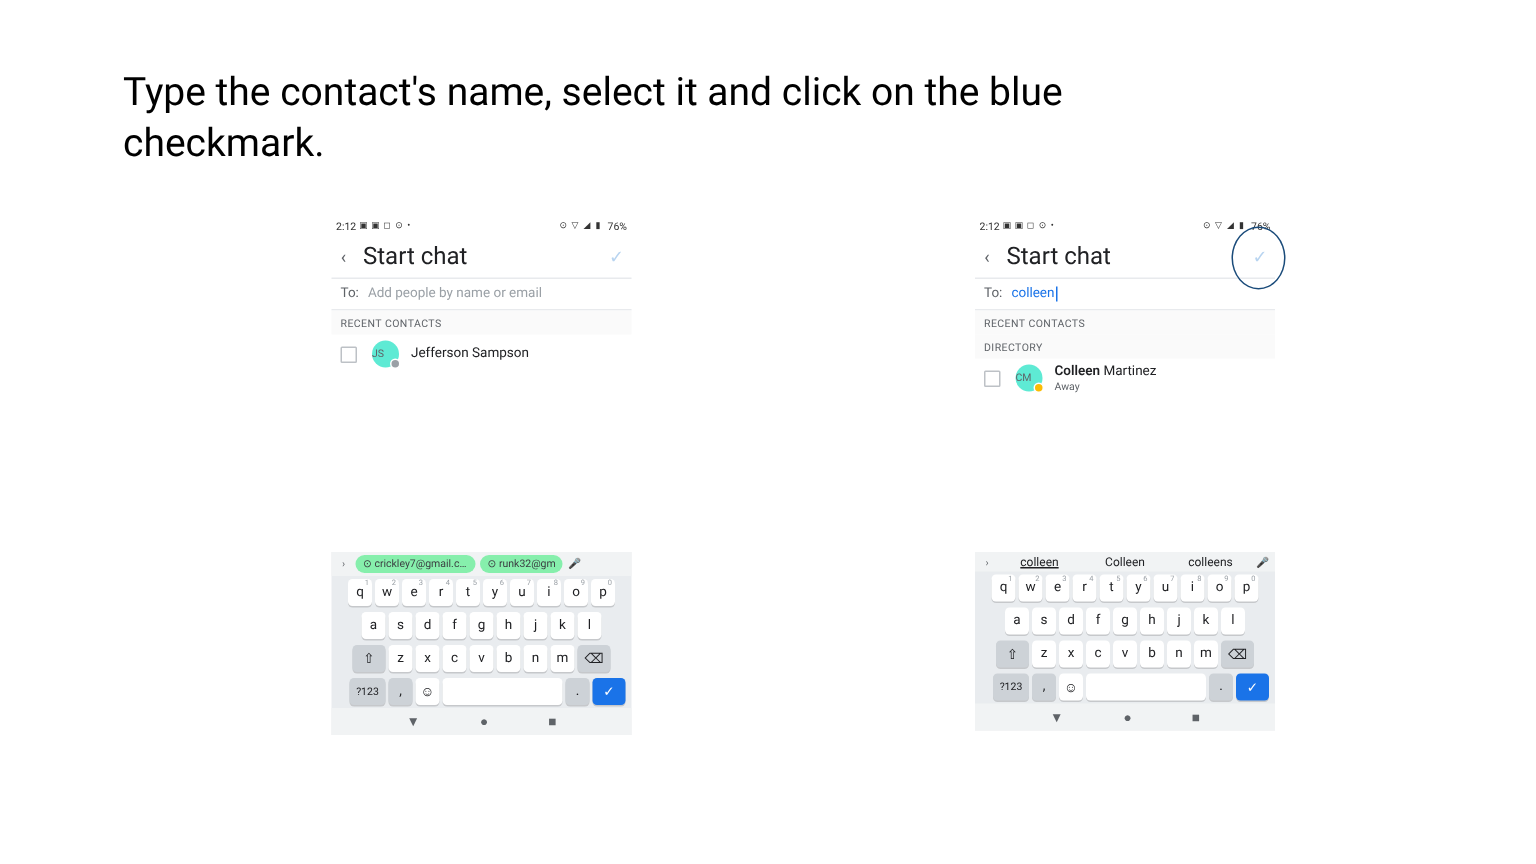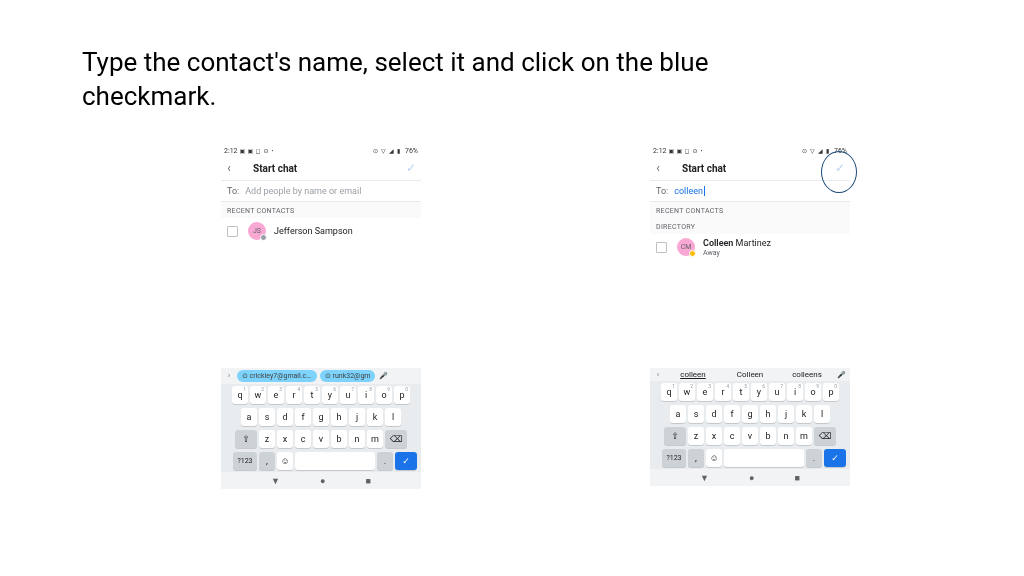--- a/index.html
+++ b/index.html
@@ -6,44 +6,44 @@
 .slide{width:1024px;height:484px;position:relative}
 .heading{position:absolute;left:82px;top:46px;font-size:26px;font-weight:400;color:#000;line-height:1.3;width:640px}
 .phone{position:absolute;width:200px;background:#fff}
 .phone.left{left:221px;top:146px}
 .phone.right{left:650px;top:146px}
 .statusbar{display:flex;justify-content:space-between;font-size:7px;color:#333;padding:1px 3px 3px;align-items:center}
 .sb-left,.sb-right{display:flex;gap:2px;align-items:center}
 .sb-icon{display:inline-block;width:6px;height:6px;font-size:6px;line-height:6px}
 .header{display:flex;align-items:center;padding:3px 2px 5px}
 .back{width:12px;text-align:center;color:#5f6368;font-size:12px}
-.htitle{font-weight:700;font-size:10px;flex:1;margin-left:18px}
+.htitle{font-weight:400;font-size:16px;flex:1;margin-left:7px}
 .check{width:16px;text-align:center;font-size:12px;color:#b8d4f0}
 .divider{height:1px;background:#e8eaed;margin:0}
 .to-row{display:flex;align-items:flex-end;padding:5px 6px}
 .to-label{font-size:9px;color:#5f6368;margin-right:6px}
 .to-input{font-size:9px;color:#9aa0a6;flex:1}
 .to-input.typed{color:#1a73e8}
 .sect{font-size:7px;color:#5f6368;letter-spacing:.3px;padding:5px 6px 3px;background:#fafafa}
 .contact{display:flex;align-items:center;padding:4px 6px}
 .cb{width:9px;height:9px;border:1px solid #bdc1c6;border-radius:1px;margin-right:10px}
-.avatar{width:18px;height:18px;border-radius:50%;background:#f9a8d4;font-size:7px;display:flex;align-items:center;justify-content:center;color:#5f6368;margin-right:8px;position:relative}
+.avatar{width:18px;height:18px;border-radius:50%;background:#5eead4;font-size:7px;display:flex;align-items:center;color:#5f6368;margin-right:8px;position:relative}
 .dot{position:absolute;right:-1px;bottom:-1px;width:5px;height:5px;border-radius:50%;border:1px solid #fff}
 .dot.green{background:#34a853}
 .dot.yellow{background:#fbbc04}
 .dot.gray{background:#9aa0a6}
 .cname{font-size:9px;line-height:1.2}
 .csubtitle{font-size:7px;color:#5f6368}
 .bold{font-weight:600}
 .keyboard{position:absolute;width:200px;background:#e9ecef}
 .keyboard.left{left:221px;top:368px}
 .keyboard.right{left:650px;top:368px}
 .sugg{display:flex;align-items:center;background:#f1f3f4;padding:2px 3px;gap:3px;font-size:7px}
 .sugg-arrow{width:10px;text-align:center;color:#5f6368}
-.chip{background:#7dd3fc;border-radius:8px;padding:2px 5px;font-size:7px;color:#3c4043;white-space:nowrap;overflow:hidden;max-width:70px;text-overflow:ellipsis}
+.chip{background:#86efac;border-radius:8px;padding:2px 5px;font-size:7px;color:#3c4043;white-space:nowrap;overflow:hidden;max-width:70px;text-overflow:ellipsis}
 .sword{flex:1;text-align:center;font-size:8px}
 .mic{width:10px;text-align:center;color:#5f6368}
 .krow{display:flex;justify-content:center;gap:2px;padding:2px 2px}
 .key{background:#fff;border-radius:3px;width:16px;height:18px;font-size:9px;display:flex;align-items:center;justify-content:center;box-shadow:0 1px 0 rgba(0,0,0,.15);position:relative}
 .key .num{position:absolute;top:0;right:2px;font-size:5px;color:#9aa0a6}
 .key.wide{width:22px}
 .key.gray{background:#cdd2d7}
 .key.blue{background:#1a73e8;color:#fff}
 .key.space{flex:1;width:auto}
 .krow.row4{padding-left:12px;padding-right:4px}

